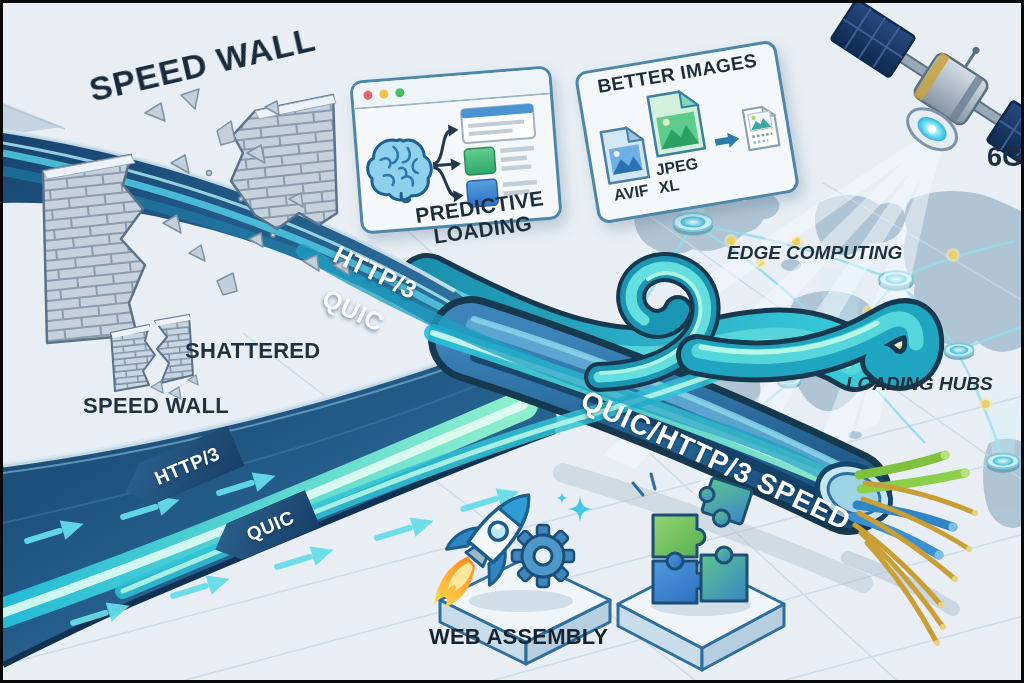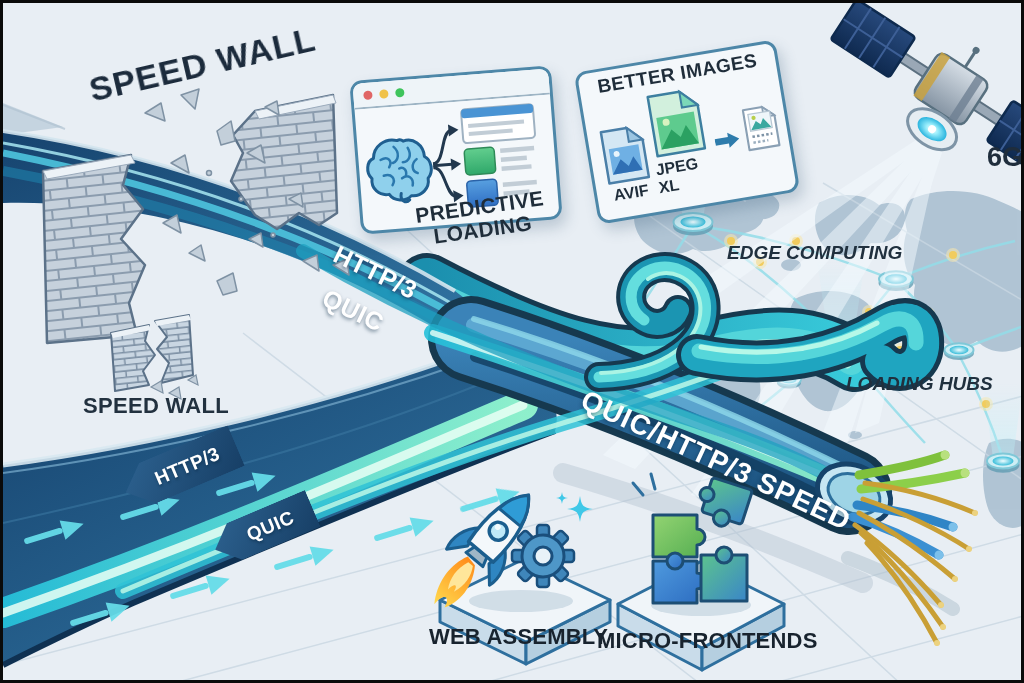--- a/index.html
+++ b/index.html
@@ -476,20 +476,21 @@
     <g transform="translate(6,44)">
       <ellipse rx="27" ry="17" fill="#e6edf2" stroke="#7e94a6" stroke-width="3"></ellipse>
       <ellipse rx="16" ry="10" fill="url(#gDish)"></ellipse>
       <circle r="4" fill="#ffffff"></circle>
     </g>
   </g>
 </svg>
 
 <div class="lbl title-main" style="left:84px;top:44px;">SPEED WALL</div>
 
+<div class="lbl cap" style="left:182px;top:336px;">SHATTERED</div>
 <div class="lbl cap" style="left:80px;top:391px;">SPEED WALL</div>
 
 <div class="lbl lbl-road" style="left:328px;top:256px;font-size:25px;transform:rotate(26deg);">HTTP/3</div>
 <div class="lbl lbl-road" style="left:318px;top:294px;font-size:25px;transform:rotate(26deg);">QUIC</div>
 
 <div class="lbl lbl-road" style="left:586px;top:382px;font-size:28px;letter-spacing:1px;transform:rotate(25deg);transform-origin:left top;">QUIC/HTTP/3 SPEED</div>
 
 <div class="banner" style="left:118px;top:444px;width:106px;height:44px;transform:rotate(-23deg);">
   <span>HTTP/3</span>
 </div>
@@ -575,15 +576,14 @@
       <line x1="8" y1="42" x2="26" y2="42" stroke="#9db0c0" stroke-width="3" stroke-dasharray="3,2.5"></line>
     </svg>
   </div>
 </div>
 
 <div class="lbl map-lbl" style="left:724px;top:240px;">EDGE COMPUTING</div>
 <div class="lbl map-lbl" style="left:843px;top:371px;">LOADING HUBS</div>
 <div class="lbl" style="left:984px;top:140px;font-size:27px;color:#1f2d3c;">6G</div>
 
 <div class="lbl feat-lbl" style="left:426px;top:622px;width:160px;">WEB ASSEMBLY</div>
-<div class="lbl feat-lbl" style="left:594px;top:626px;width:204px;">MICRO-FRONTENDS</div>
 
 </div>
 
 </body></html>

